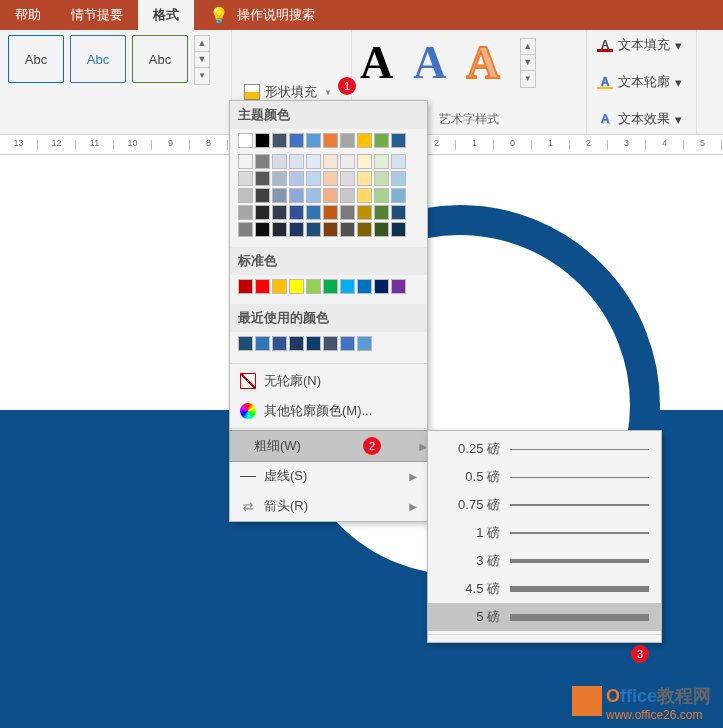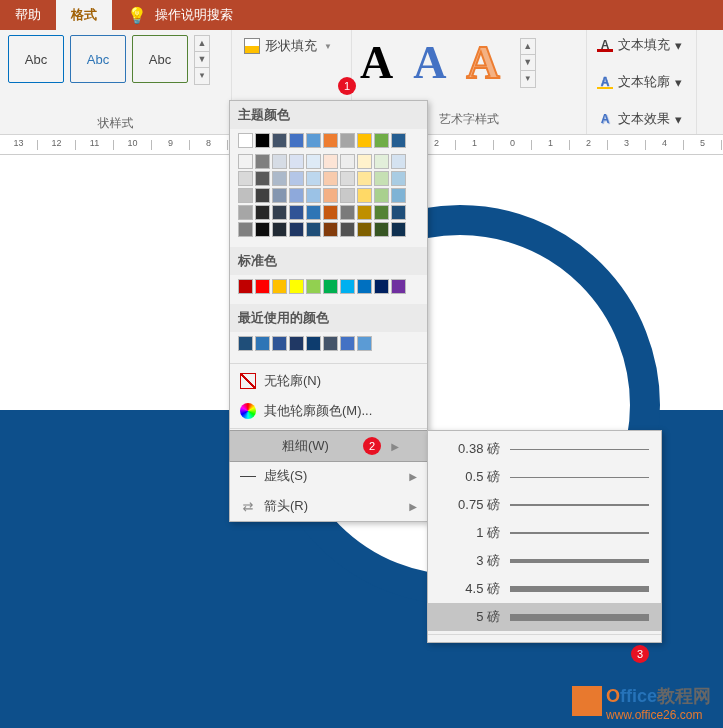--- a/index.html
+++ b/index.html
@@ -1,20 +1,20 @@
 <!DOCTYPE html>
 <html><head>
 <meta charset="utf-8">
 <style>
 * { margin: 0; padding: 0; box-sizing: border-box; font-family: "Microsoft YaHei", sans-serif; }
 body { background: #fff; width: 723px; height: 728px; overflow: hidden; position: relative; }
 
 .ribbon-tabs { background: #b7472a; height: 30px; display: flex; align-items: center; position: relative; }
 .tab { padding: 0 15px; height: 30px; line-height: 30px; color: #fff; font-size: 13px; cursor: pointer; }
-.tab.active { background: #f3f3f3; color: #a16207; font-weight: bold; }
+.tab.active { background: #f3f3f3; color: #404040; font-weight: bold; }
 .help-icon { color: #fff; margin: 0 8px 0 15px; font-size: 16px; }
 .help-text { color: #fff; font-size: 13px; }
 
 .ribbon-body { background: #f3f3f3; height: 105px; border-bottom: 1px solid #d4d4d4; display: flex; position: relative; }
 .rb-group { border-right: 1px solid #e1e1e1; padding: 5px 8px 2px; display: flex; flex-direction: column; justify-content: space-between; }
 .rb-label { text-align: center; font-size: 12px; color: #666; padding-top: 4px; }
 
 .shape-styles { display: flex; gap: 6px; align-items: flex-start; }
 .abc-box { width: 56px; height: 48px; border: 1px solid #0070c0; border-radius: 2px; display: flex; align-items: center; justify-content: center; font-size: 13px; color: #444; }
 .abc-box.b2 { border-color: #2e75b6; color: #2e75b6; }
@@ -59,21 +59,21 @@
 .wm-url { font-size: 12px; color: #e8792e; }
 .wm-badge { position: absolute; left: -34px; top: 2px; width: 30px; height: 30px; background: #e8792e; }
 
 .dropdown { position: absolute; left: 229px; top: 100px; width: 199px; background: #f3f3f3; border: 1px solid #b9b9b9; box-shadow: 2px 2px 6px rgba(0,0,0,0.25); font-size: 13px; }
 .dd-header { padding: 5px 8px; color: #555; font-weight: bold; background: #eaeaea; }
 .color-grid { padding: 4px 8px 8px; }
 .cg-row { display: flex; gap: 2px; margin-bottom: 2px; }
 .cg-cell { width: 15px; height: 15px; border: 1px solid #bbb; }
 .dd-item { display: flex; align-items: center; gap: 8px; padding: 6px 10px; color: #444; }
 .dd-item .arrow { margin-left: auto; font-size: 10px; color: #888; }
-.dd-item.hover { background: #c5c5c5; border: 1px solid #a0a0a0; margin: -1px; padding: 6px 28px; }
+.dd-item.hover { background: #c5c5c5; border: 1px solid #a0a0a0; margin: -1px; padding: 6px 0; }
 .dd-sep { border-top: 1px solid #d8d8d8; margin: 2px 0; }
 .dd-ico { width: 16px; height: 16px; display: flex; align-items: center; justify-content: center; }
 .no-outline { border: 1px solid #c00; position: relative; }
 .no-outline::after { content: ""; position: absolute; inset: 0; background: linear-gradient(45deg, transparent 45%, #c00 45%, #c00 55%, transparent 55%); }
 .wheel-ico { background: conic-gradient(red, yellow, lime, cyan, blue, magenta, red); border-radius: 50%; }
 .eyedrop { background: linear-gradient(135deg, #888 30%, transparent 30%); }
 .weight-ico { display: flex; flex-direction: column; gap: 2px; justify-content: center; }
 .weight-ico span { height: 1px; background: #4472c4; }
 .weight-ico span:nth-child(2){height:2px;}
 .weight-ico span:nth-child(3){height:3px;}
@@ -93,41 +93,41 @@
 .badge { position: absolute; width: 18px; height: 18px; border-radius: 50%; background: #e81123; color: #fff; font-size: 11px; text-align: center; line-height: 18px; z-index: 50; }
 .badge.b1 { left: 338px; top: 77px; }
 .badge.b2 { left: 363px; top: 437px; }
 .badge.b3 { left: 631px; top: 645px; }
 </style>
 </head>
 <body>
 
 <div class="ribbon-tabs">
   <div class="tab">帮助</div>
+  <div class="tab">情节提要</div>
   <div class="tab active">格式</div>
   <span class="help-icon">💡</span>
   <span class="help-text">操作说明搜索</span>
 </div>
 
 <div class="ribbon-body">
   <div class="rb-group" style="width:232px;">
     <div class="shape-styles">
       <div class="abc-box">Abc</div>
       <div class="abc-box b2">Abc</div>
       <div class="abc-box b3">Abc</div>
       <div class="scroll-arrows">
         <div class="sa-btn">▲</div>
         <div class="sa-btn">▼</div>
         <div class="sa-btn">▾</div>
       </div>
     </div>
-    <div class="rb-label">状样式</div>
-  </div>
-
-  <div class="rb-group fill-group" style="width:120px;">
+  </div>
+
+  <div class="rb-group fill-group" style="width:120px;justify-content:flex-end;">
     <div class="fill-btn">
       <span class="fill-icon bucket-icon"></span>
       <span>形状填充</span>
       <span class="drop">▼</span>
     </div>
     <div class="fill-btn outline-row">
       <span class="fill-icon pen-icon"></span>
       <span>形状轮廓</span>
       <span class="drop">▼</span>
     </div>
@@ -333,21 +333,21 @@
   </div>
   <div class="dd-item">
     <span class="dd-ico arrow-ico"></span>
     <span>箭头(R)</span>
     <span class="arrow">▶</span>
   </div>
 </div>
 
 <div class="submenu" id="weight-submenu">
     <div class="sm-item">
-      <div class="sm-label">0.38 磅</div>
+      <div class="sm-label">0.25 磅</div>
       <div class="sm-line" style="height: 0.5px;"></div>
     </div>
     <div class="sm-item">
       <div class="sm-label">0.5 磅</div>
       <div class="sm-line" style="height: 1px;"></div>
     </div>
     <div class="sm-item">
       <div class="sm-label">0.75 磅</div>
       <div class="sm-line" style="height: 1.25px;"></div>
     </div>

